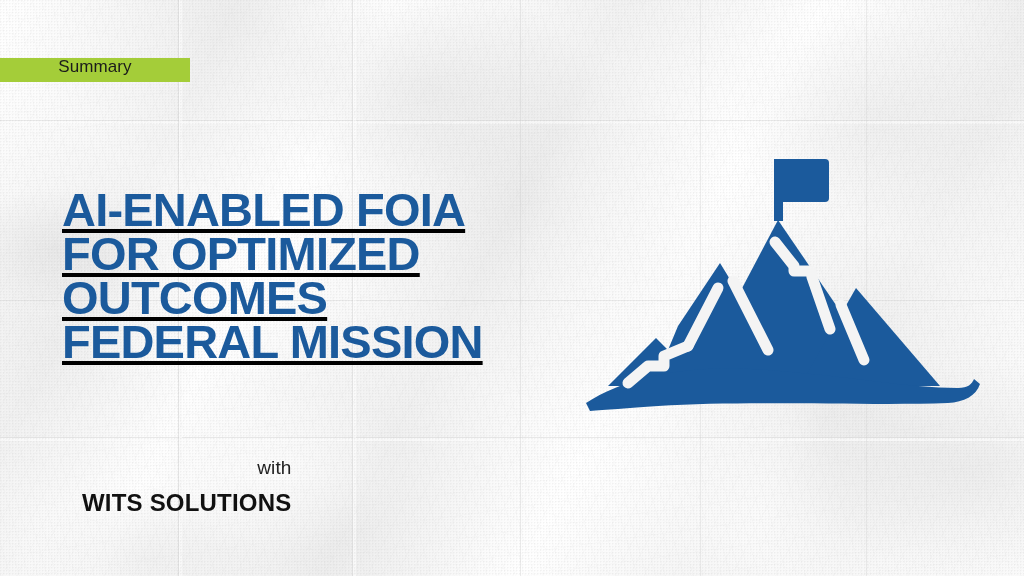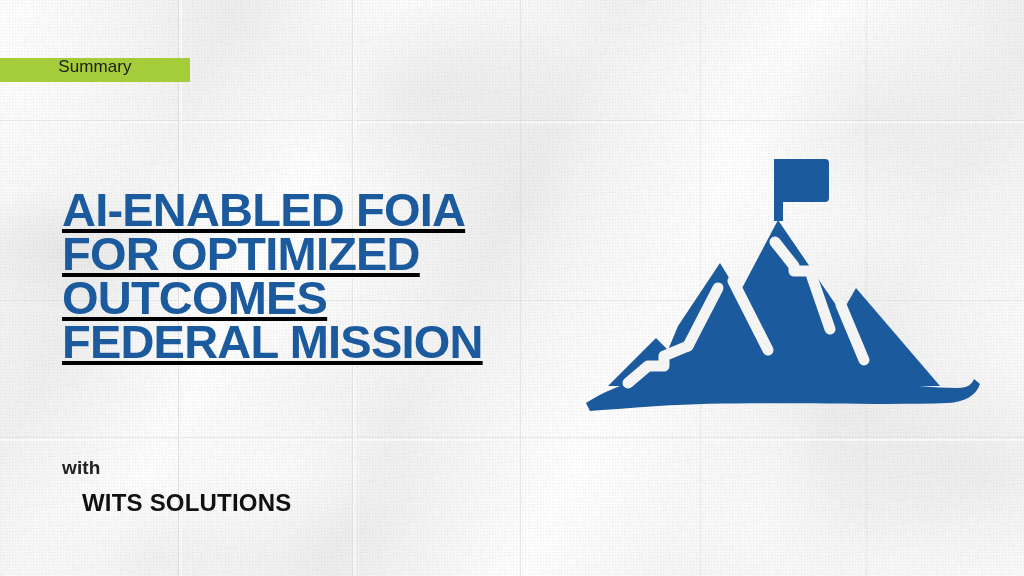--- a/index.html
+++ b/index.html
@@ -119,24 +119,25 @@
 
   
   #credit {
     position: absolute;
     left: 62px;
     top: 455px;
   }
   #credit .with {
     display: block;
     font-size: 19px;
-    font-weight: 700;
+    font-weight: 400;
     color: #222222;
     line-height: 26px;
     letter-spacing: 0.1px;
+    text-align: right;
   }
   #credit .company {
     display: block;
     margin-top: 9px;
     font-size: 24px;
     font-weight: 700;
     color: #111111;
     line-height: 26px;
     letter-spacing: 0.2px;
     margin-left: 20px;

